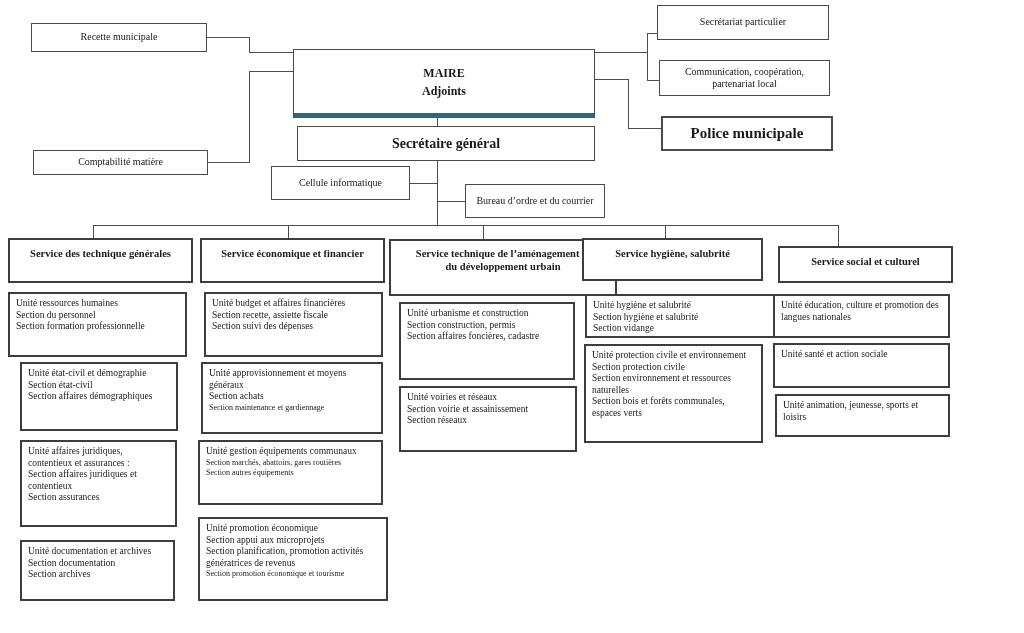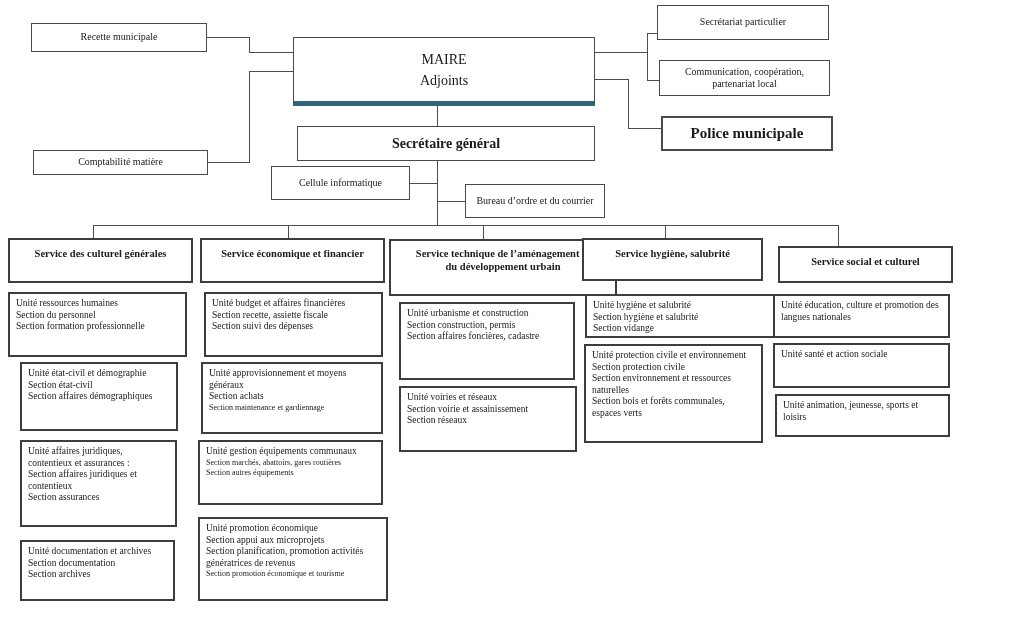--- a/index.html
+++ b/index.html
@@ -4,21 +4,21 @@
 <style>
   html,body{margin:0;padding:0;background:#fff;}
   #canvas{position:relative;width:1024px;height:633px;background:#ffffff;
     font-family:"Liberation Serif","DejaVu Serif",serif;color:#1a1a1a;overflow:hidden;}
   .ln{position:absolute;background:#4d4d4d;}
   .box{position:absolute;box-sizing:border-box;border:1px solid #4a4a4a;background:#fff;
     display:flex;align-items:center;justify-content:center;flex-direction:column;
     text-align:center;font-size:10px;line-height:1.25;padding:2px 4px;}
   .b2{border-width:2px;}
   .bold{font-weight:bold;}
-  .maire{font-weight:normal;font-size:14px;line-height:1.5;border-bottom:5px solid #30657a;}
+  .maire{font-weight:bold;font-size:12px;line-height:1.5;border-bottom:5px solid #30657a;margin-top:12px;}
   .sg{font-weight:bold;font-size:14px;}
   .hdr{position:absolute;box-sizing:border-box;border:2px solid #3d3d3d;background:#fff;
     text-align:center;font-weight:bold;font-size:10.5px;line-height:1.25;padding:7px 10px 0;}
   .unit{position:absolute;box-sizing:border-box;border:2px solid #3d3d3d;background:#fff;
     font-size:9.5px;line-height:1.22;padding:4px 6px;text-align:left;}
   .ut{font-weight:normal;}
   .sm{font-size:8px;line-height:1.3;}
 </style>
 </head>
 <body>
@@ -81,21 +81,21 @@
 
   <div class="box" style="left:271px;top:166px;width:139px;height:34px">
     <span>Cellule informatique</span>
   </div>
 
   <div class="box" style="left:465px;top:184px;width:140px;height:34px">
     <span>Bureau d’ordre et du courrier</span>
   </div>
 
   <div class="hdr" style="left:8px;top:238px;width:185px;height:45px">
-    <span>Service des culturel générales</span>
+    <span>Service des technique générales</span>
   </div>
   <div class="hdr" style="left:200px;top:238px;width:185px;height:45px">
     <span>Service économique et financier</span>
   </div>
   <div class="hdr" style="left:389px;top:239px;width:228px;height:57px;padding:6px 24px 0">
     <span>Service technique de l’aménagement et du développement urbain</span>
   </div>
   <div class="hdr" style="left:582px;top:238px;width:181px;height:43px">
     <span>Service hygiène, salubrité</span>
   </div>

